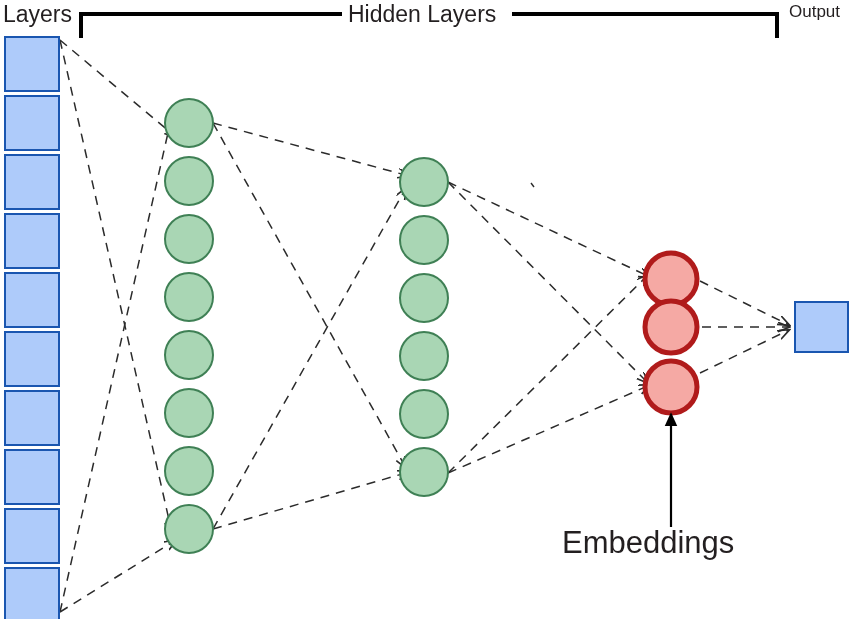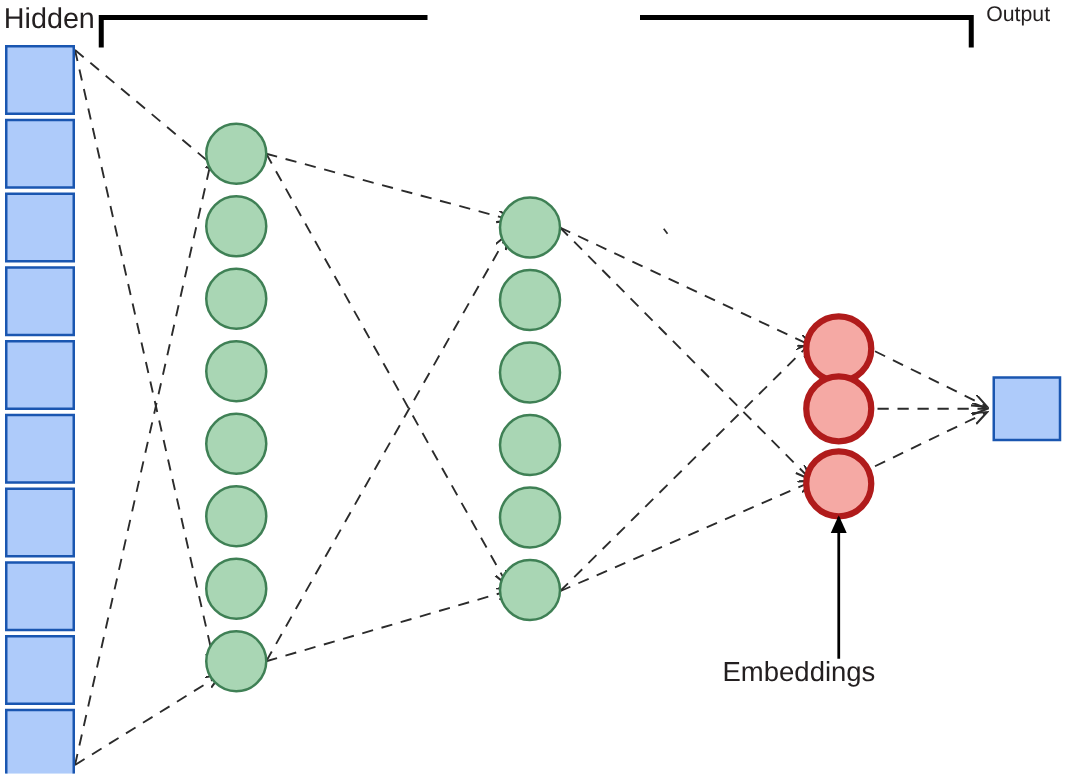--- a/index.html
+++ b/index.html
@@ -41,23 +41,23 @@
     left: 348px;
     top: 3px;
     font-size: 23px;
   }
   #label-output {
     left: 789px;
     top: 3px;
     font-size: 17px;
   }
   #label-embeddings {
-    left: 578px;
+    left: 562px;
     top: 527px;
-    font-size: 22px;
+    font-size: 31px;
   }
 </style>
 </head>
 <body>
 
 <div id="diagram-root">
 
   <svg id="net-svg" viewBox="0 0 865 619">
     <defs>
       <marker id="arrowDash" markerWidth="9" markerHeight="9" refX="7.5" refY="3.2" orient="auto" markerUnits="strokeWidth">
@@ -141,17 +141,18 @@
       <circle cx="671" cy="387" r="26" fill="#f5a9a4" stroke="#b01b1b" stroke-width="5"></circle>
     </g>
 
     <g>
       <rect x="795" y="302" width="53" height="50" fill="#aecbfa" stroke="#1a56b0" stroke-width="2"></rect>
     </g>
 
     <line x1="671" y1="527" x2="671" y2="414" stroke="#000000" stroke-width="2.2" marker-end="url(#arrowSolid)"></line>
   </svg>
 
-  <div class="lbl" id="label-input">Hidden</div>
+  <div class="lbl" id="label-input">Layers</div>
+  <div class="lbl" id="label-hidden">Hidden Layers</div>
   <div class="lbl" id="label-output">Output</div>
   <div class="lbl" id="label-embeddings">Embeddings</div>
 
 </div>
 
 </body></html>

